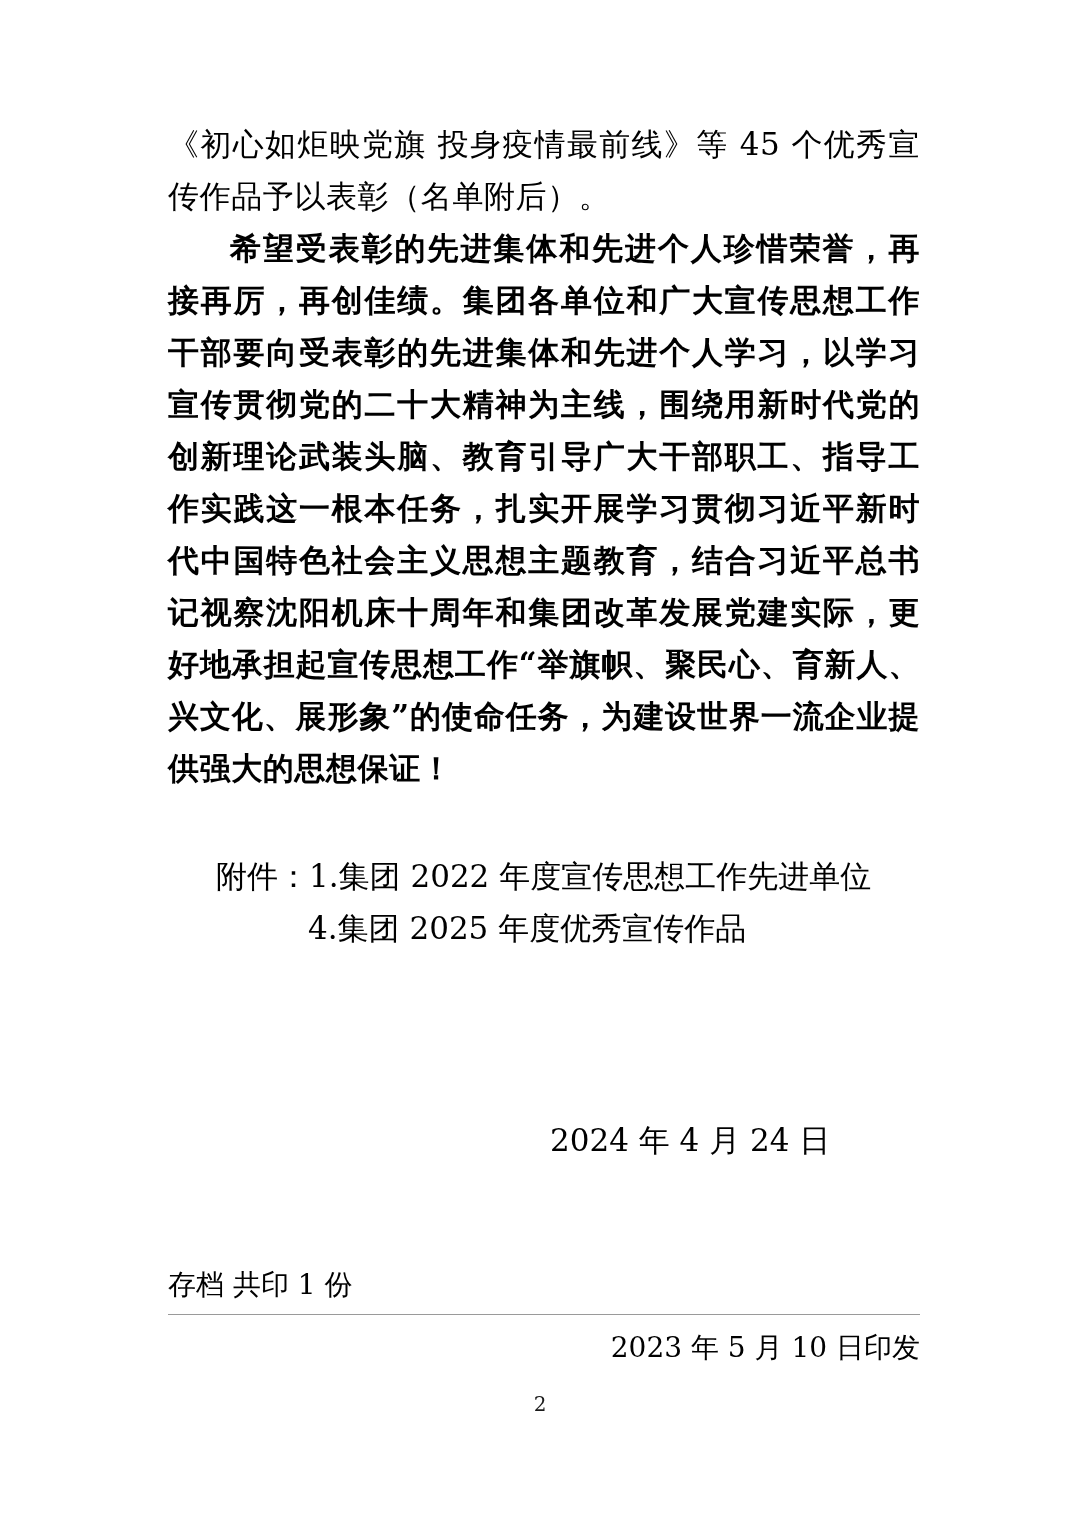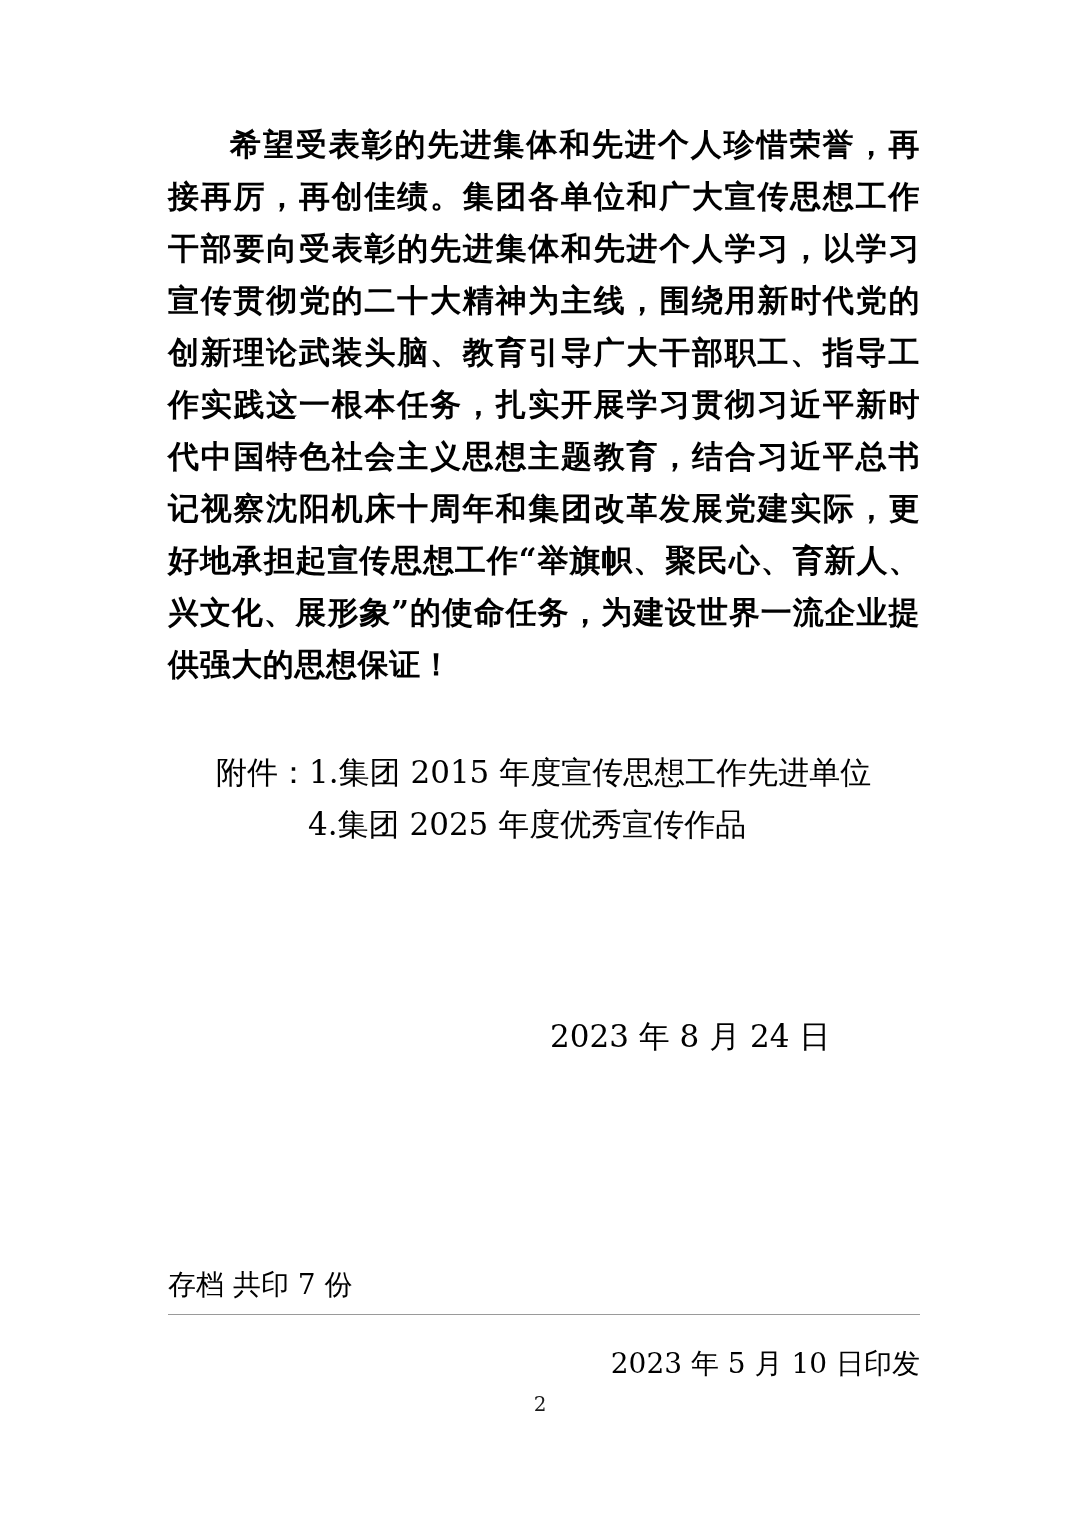--- a/index.html
+++ b/index.html
@@ -70,21 +70,21 @@
     line-height: 46px;
     white-space: pre;
   }
   .rule {
     margin-top: 6px;
     border: none;
     border-top: 1px solid #9a9a9a;
     height: 0;
   }
   .issued {
-    margin-top: 26px;
+    margin-top: 10px;
     font-size: 28px;
     line-height: 46px;
     text-align: right;
     white-space: pre;
   }
   .page-number {
     position: absolute;
     left: 0;
     right: 0;
     top: 1392px;
@@ -93,33 +93,34 @@
     color: #1a1a1a;
   }
 </style>
 </head>
 <body>
 
 <div class="page">
 
   <div class="content">
 
+    <p class="para">《初心如炬映党旗 投身疫情最前线》等 45 个优秀宣传作品予以表彰（名单附后）。</p>
 
     <p class="para indent">希望受表彰的先进集体和先进个人珍惜荣誉，再接再厉，再创佳绩。集团各单位和广大宣传思想工作干部要向受表彰的先进集体和先进个人学习，以学习宣传贯彻党的二十大精神为主线，围绕用新时代党的创新理论武装头脑、教育引导广大干部职工、指导工作实践这一根本任务，扎实开展学习贯彻习近平新时代中国特色社会主义思想主题教育，结合习近平总书记视察沈阳机床十周年和集团改革发展党建实际，更好地承担起宣传思想工作“举旗帜、聚民心、育新人、兴文化、展形象”的使命任务，为建设世界一流企业提供强大的思想保证！</p>
 
     <div class="attachments">
-      <div class="attach-first"><span>附件：</span><span>1.集团 2015 年度宣传思想工作先进单位</span></div>
+      <div class="attach-first"><span>附件：</span><span>1.集团 2022 年度宣传思想工作先进单位</span></div>
       <div class="attach-line">4.集团 2025 年度优秀宣传作品</div>
     </div>
 
-    <div class="date-line">2023 年 8 月 24 日</div>
+    <div class="date-line">2024 年 4 月 24 日</div>
 
   </div>
 
   <div class="footer">
-    <div class="archive">存档 共印 7 份</div>
+    <div class="archive">存档 共印 1 份</div>
     <hr class="rule">
     <div class="issued">2023 年 5 月 10 日印发</div>
   </div>
 
   <div class="page-number">2</div>
 
 </div>
 
 </body></html>

